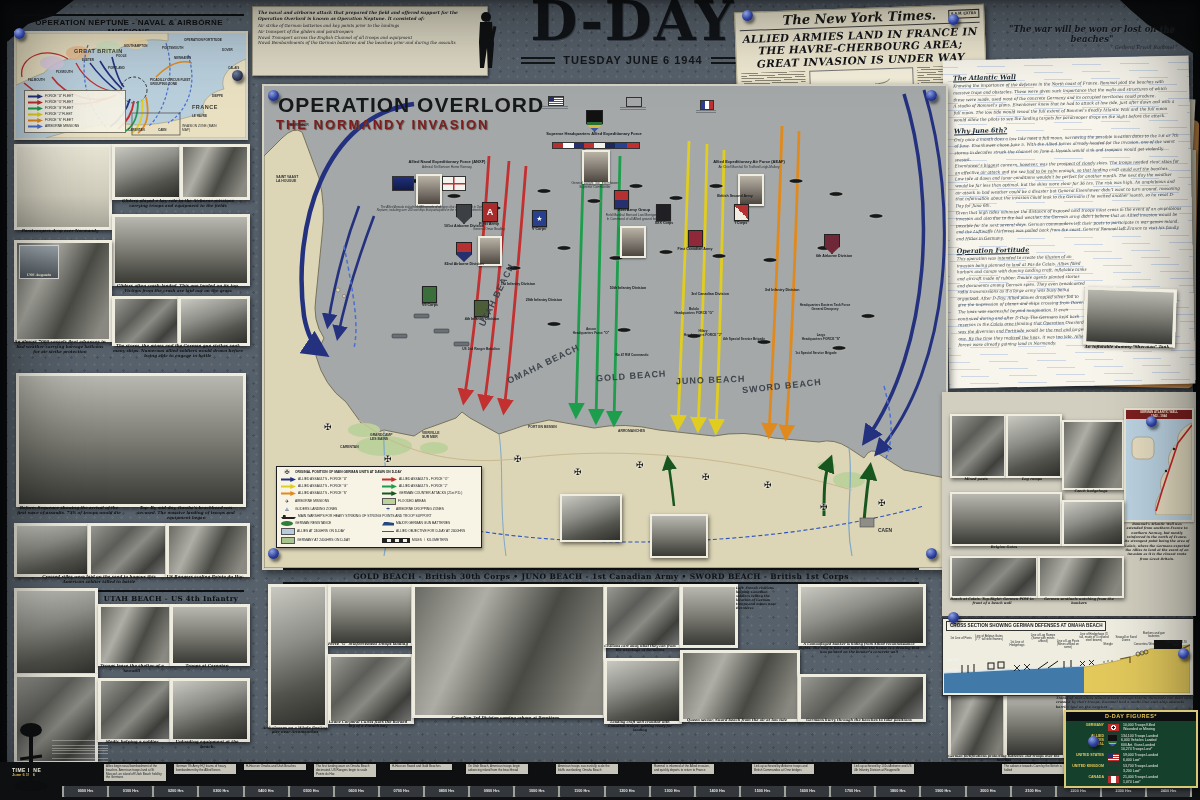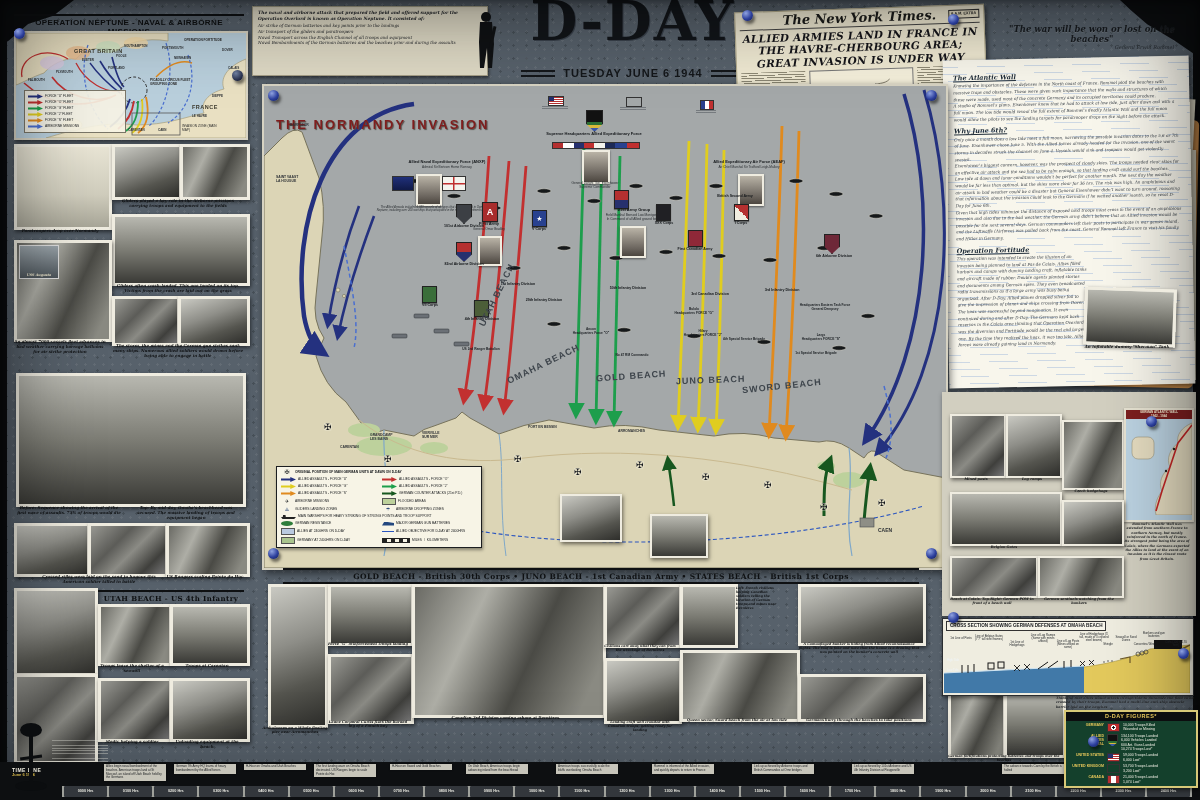--- a/index.html
+++ b/index.html
@@ -199,21 +199,21 @@
     <div style="font:italic 4.2px/1.35 'DejaVu Serif',serif;color:#23262a;">Air transport of the gliders and paratroopers</div>
     <div style="font:italic 4.2px/1.35 'DejaVu Serif',serif;color:#23262a;">Naval Transport across the English Channel of all troops and equipment</div>
     <div style="font:italic 4.2px/1.35 'DejaVu Serif',serif;color:#23262a;">Naval Bombardments of the German batteries and the beaches prior and during the assaults</div>
   </div>
   <svg width="38" height="62" viewBox="0 0 38 62" style="position:absolute;left:468px;top:10px;">
     <circle cx="18" cy="7" r="5" fill="#101214"></circle>
     <path d="M12,12 L24,12 L26,34 L24,58 L20,58 L19,38 L16,58 L12,58 L11,32 Z" fill="#101214"></path>
     <rect x="23" y="16" width="3" height="26" fill="#101214" transform="rotate(12 24 28)"></rect>
   </svg>
   <div style="position:absolute;left:500px;top:-8px;width:266px;text-align:center;font:bold 54px/1.1 'DejaVu Serif',serif;color:#121519;letter-spacing:2px;text-shadow:1px 1px 0 #3a424c;">D-DAY</div>
-  <div class="abs" style="left:512px;top:64px;width:242px;text-align:center;">
+  <div class="abs" style="left:512px;top:51px;width:242px;text-align:center;">
     <span style="display:inline-block;width:34px;border-top:2px solid #14171a;border-bottom:2px solid #14171a;height:3px;vertical-align:middle;"></span>
     <span style="font:bold 11px/1 'Liberation Sans',sans-serif;color:#14171a;letter-spacing:1px;vertical-align:middle;margin:0 4px;">TUESDAY JUNE 6 1944</span>
     <span style="display:inline-block;width:34px;border-top:2px solid #14171a;border-bottom:2px solid #14171a;height:3px;vertical-align:middle;"></span>
   </div>
 
   <div class="abs" style="left:736px;top:8px;width:240px;height:106px;background:#efe9d2;border:1px solid #b3ab8c;box-shadow:2px 3px 5px rgba(0,0,0,.55);transform:rotate(-2deg);padding:2px 4px;">
     <div style="text-align:center;font:bold italic 13px/1.15 'DejaVu Serif',serif;color:#1c1c1a;border-bottom:1px solid #444;">The New York Times.</div>
     <div class="abs" style="right:4px;top:4px;border:1px solid #333;font:bold 3.8px/1.3 'Liberation Sans',sans-serif;padding:1px 2px;color:#222;background:#e7e0c6;">6 A.M. EXTRA</div>
     <div style="text-align:center;font:bold italic 10.5px/1.18 'DejaVu Serif',serif;color:#15151a;margin-top:2px;letter-spacing:.3px;">ALLIED ARMIES LAND IN FRANCE IN THE HAVRE-CHERBOURG AREA; GREAT INVASION IS UNDER WAY</div>
     <div style="display:flex;gap:4px;margin-top:3px;">
@@ -352,20 +352,21 @@
           <text x="310" y="389">✠</text>
         <text x="372" y="382">✠</text>
           <text x="438" y="394">✠</text>
           <text x="500" y="402">✠</text>
           <text x="556" y="424">✠</text>
           <text x="614" y="420">✠</text>
       </g>
       <rect x="596" y="432" width="14" height="9" fill="#8e8e86" stroke="#44484c" stroke-width=".6"></rect>
     </svg>
 
+    <div class="lbl" style="left:14px;top:8px;font:bold 21px/1 'Liberation Sans',sans-serif;color:#17191b;letter-spacing:1px;">OPERATION OVERLORD</div>
     <div class="lbl" style="left:12px;top:32px;font:bold 13px/1 'Liberation Sans',sans-serif;color:#7f1d1d;letter-spacing:2px;text-shadow:1px 1px 1px #55504a;">THE NORMANDY INVASION</div>
 
     <span class="fl fl-us" style="position:absolute;left:284px;top:10px;width:14px;height:8px;"></span>
     <div class="minicapline" style="left:278px;top:20px;width:26px;"></div>
     <span class="fl fl-uk" style="position:absolute;left:362px;top:11px;width:14px;height:8px;"></span>
     <div class="minicapline" style="left:356px;top:21px;width:26px;"></div>
     <span class="fl fl-fr" style="position:absolute;left:436px;top:14px;width:12px;height:8px;"></span>
     <div class="minicapline" style="left:432px;top:24px;width:20px;"></div>
 
     <div class="patch shield fl-shaef" style="left:322px;top:24px;width:15px;height:20px;"></div>
@@ -532,21 +533,21 @@
           </div>
       </div>
     </div>
 
     <div class="pin" style="left:4px;top:4px;"></div>
     <div class="pin" style="left:662px;top:4px;"></div>
     <div class="pin" style="left:4px;top:462px;"></div>
     <div class="pin" style="left:662px;top:462px;"></div>
   </div>
 
-  <div class="hdr" style="left:283px;top:568px;width:636px;font-size:7.5px;padding:1.5px 0;font-family:'DejaVu Serif',serif;">GOLD BEACH - British 30th Corps    •    JUNO BEACH - 1st Canadian Army    •    STATES BEACH - British 1st Corps</div>
+  <div class="hdr" style="left:283px;top:568px;width:636px;font-size:7.5px;padding:1.5px 0;font-family:'DejaVu Serif',serif;">GOLD BEACH - British 30th Corps    •    JUNO BEACH - 1st Canadian Army    •    SWORD BEACH - British 1st Corps</div>
 
   <div class="photo ph2" style="left:268px;top:584px;width:54px;height:138px;"></div>
   <div class="cap" style="left:258px;top:726px;width:74px;font-size:3.6px;">Ambulances on a Whale floating pier near Arromanches</div>
   <div class="photo ph4" style="left:328px;top:584px;width:80px;height:56px;"></div>
   <div class="cap" style="left:328px;top:642px;width:80px;font-size:3.6px;">Force "G" reinforcement troops landing</div>
   <div class="photo" style="left:328px;top:654px;width:80px;height:64px;"></div>
   <div class="cap" style="left:328px;top:720px;width:80px;font-size:3.6px;">Lance Corporal Curtis fixes the burned leg of a French boy</div>
   <div class="photo ph3" style="left:412px;top:584px;width:188px;height:128px;"></div>
   <div class="cap" style="left:412px;top:716px;width:188px;font-size:3.8px;">Canadian 3rd Division coming ashore at Bernières.</div>
   <div class="photo" style="left:604px;top:584px;width:72px;height:58px;"></div>

